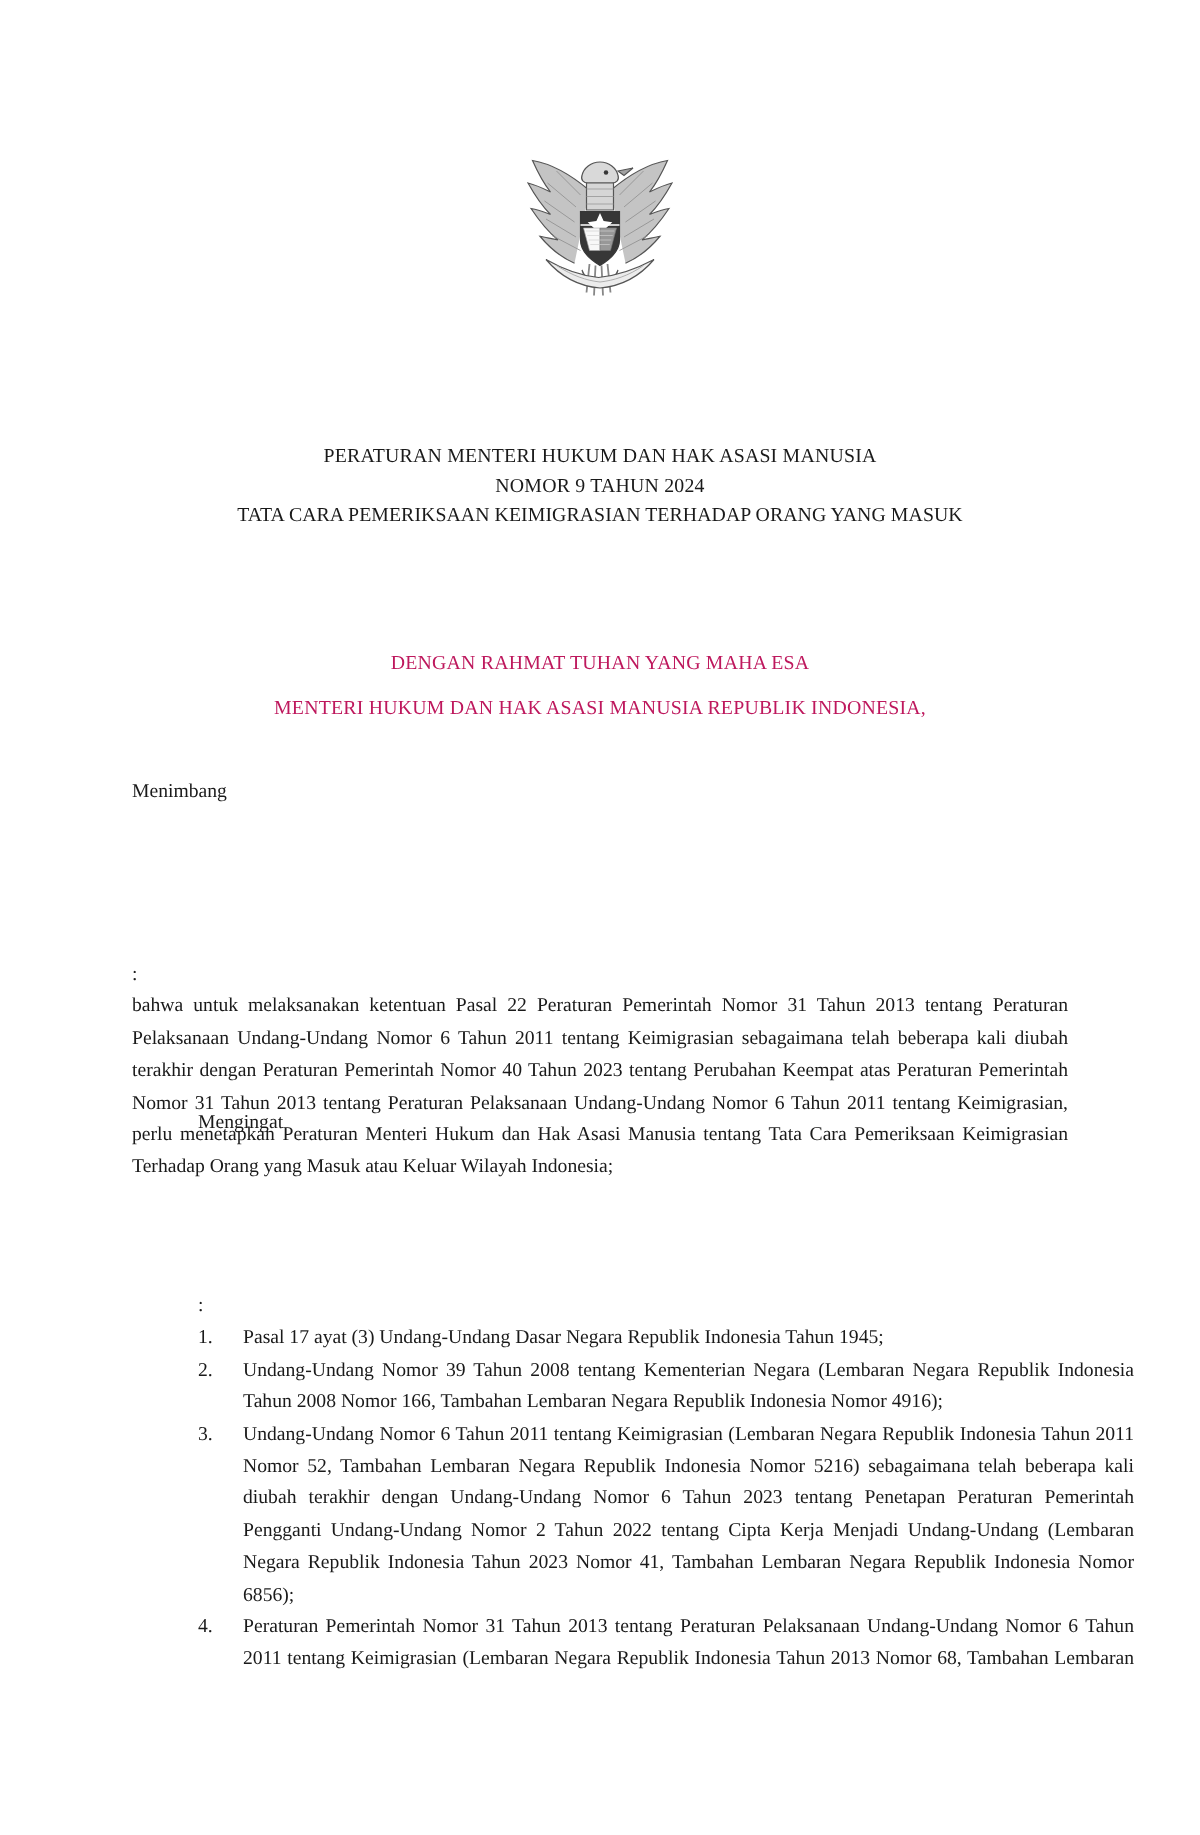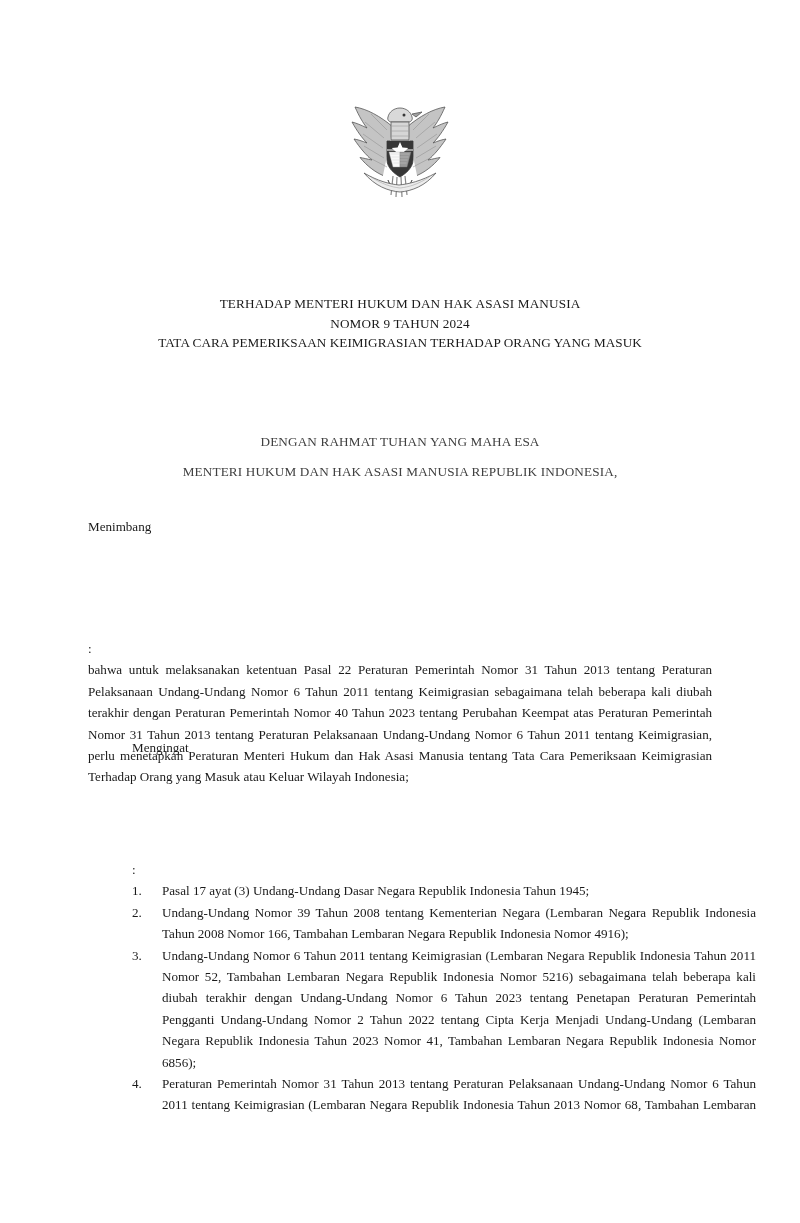--- a/index.html
+++ b/index.html
@@ -60,21 +60,21 @@
   .title-line.wide { letter-spacing: 0.05px; }
 
   .decree-line {
     position: absolute;
     left: 80px;
     width: 640px;
     text-align: center;
     font-size: 13.2px;
     line-height: 19px;
     letter-spacing: 0.15px;
-    color: #404040;
+    color: #be185d;
   }
   #decree-bismillah { top: 432px; }
   #decree-minister  { top: 462px; }
 
   
   .clause {
     position: absolute;
     left: 88px;
     width: 624px;
     display: flex;
@@ -178,21 +178,21 @@
 
           <path d="M46 162 C74 178 96 184 116 186 C136 184 160 178 190 162
                    C168 188 142 198 118 200 C94 198 68 188 46 162 Z" fill="#e6e6e6"></path>
           <path d="M60 170 C82 184 100 190 118 192 C136 190 156 184 176 170" stroke="#9e9e9e" stroke-width="1.2" fill="none"></path>
         </g>
       </svg>
     </div>
   </div>
 
   <div class="title-block">
-    <div class="title-line">TERHADAP MENTERI HUKUM DAN HAK ASASI MANUSIA</div>
+    <div class="title-line">PERATURAN MENTERI HUKUM DAN HAK ASASI MANUSIA</div>
     <div class="title-line">NOMOR 9 TAHUN 2024</div>
     <div class="title-line wide">TATA CARA PEMERIKSAAN KEIMIGRASIAN TERHADAP ORANG YANG MASUK</div>
   </div>
 
   <div class="decree-line" id="decree-bismillah">DENGAN RAHMAT TUHAN YANG MAHA ESA</div>
   <div class="decree-line" id="decree-minister">MENTERI HUKUM DAN HAK ASASI MANUSIA REPUBLIK INDONESIA,</div>
 
   <div class="clause" id="clause-menimbang">
     <div class="clause-label">Menimbang</div>
     <div class="clause-colon">:</div>

